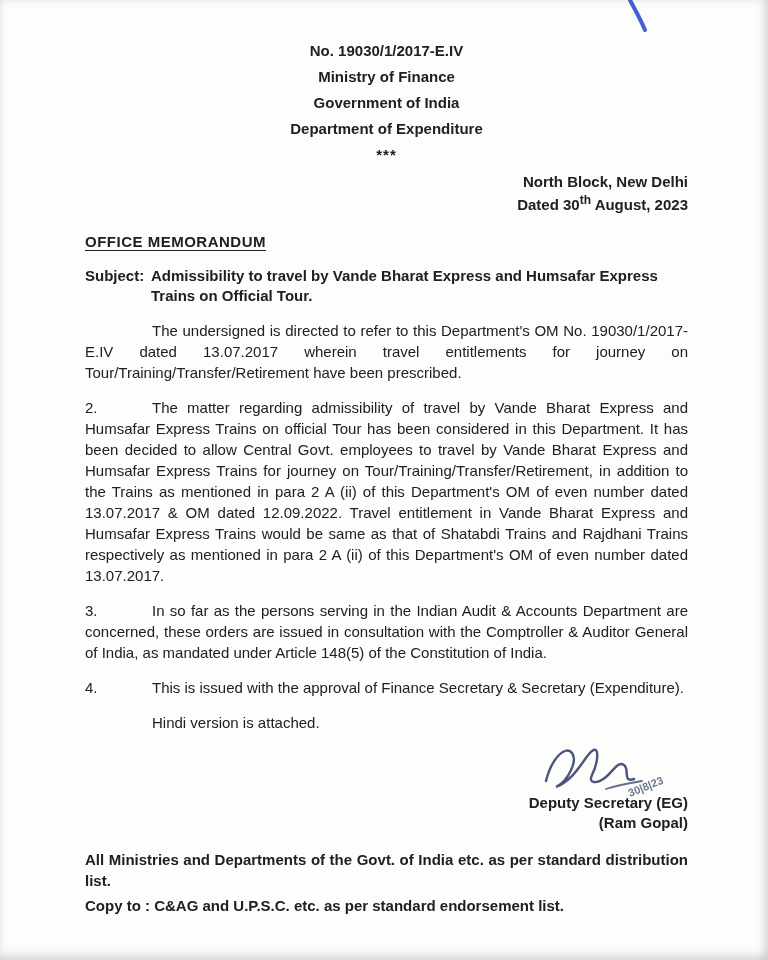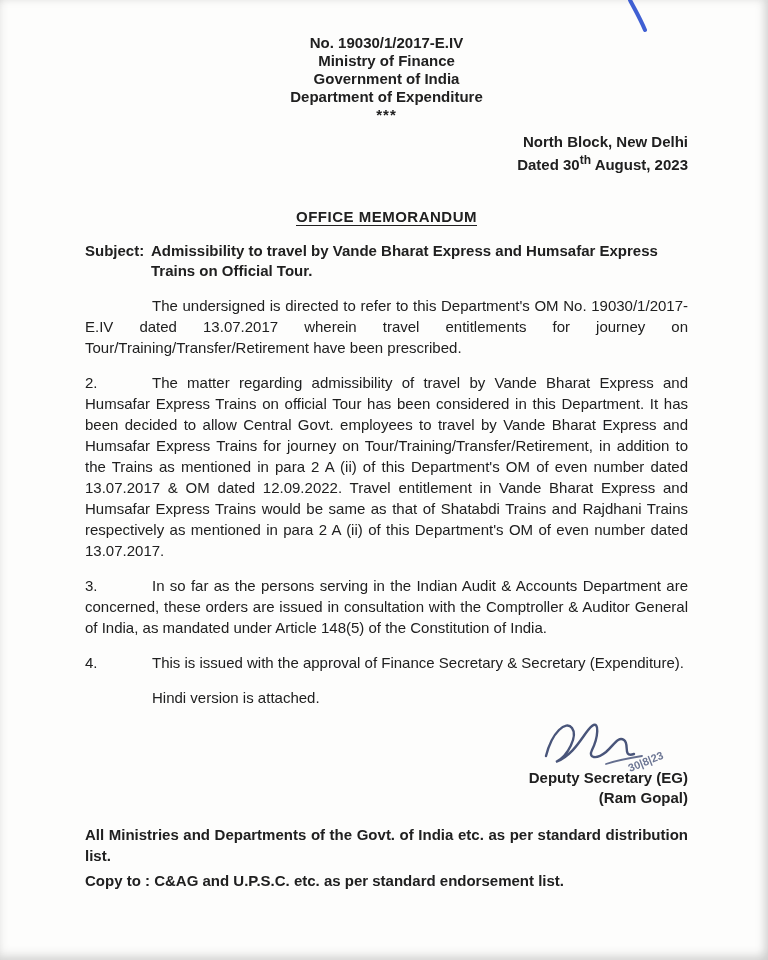--- a/index.html
+++ b/index.html
@@ -12,25 +12,25 @@
     background: #fdfdfc;
     color: #202020;
     font-family: "Liberation Sans", sans-serif;
     font-size: 15px;
     line-height: 21px;
     padding: 34px 80px 30px 85px;
     overflow: hidden;
     box-shadow: inset -5px 0 9px rgba(0,0,0,0.10), inset 0 -6px 10px rgba(0,0,0,0.10);
   }
   .hdr-center { text-align: center; font-weight: bold; line-height: 18px; }
-  .hdr-center div { margin: 0; }
+  .hdr-center div { margin: 8px; }
   .stars { font-weight: bold; letter-spacing: 1px; }
   .addr-block { text-align: right; font-weight: bold; margin-top: 8px; line-height: 19px; }
   .addr-block sup { font-size: 12px; }
-  .memo-title-wrap { text-align: center; margin-top: 32px; margin-bottom: 14px; }
+  .memo-title-wrap { margin-top: 17px; margin-bottom: 14px; }
   .memo-title {
     font-weight: bold;
     letter-spacing: 0.5px;
     text-decoration: underline;
     text-underline-offset: 3px;
   }
   .subject-row { display: flex; font-weight: bold; margin-top: 4px; line-height: 20px; }
   .subject-label { flex: 0 0 66px; }
   .subject-text { flex: 1; }
   p.body-para { text-align: justify; margin: 14px 0 0 0; }

